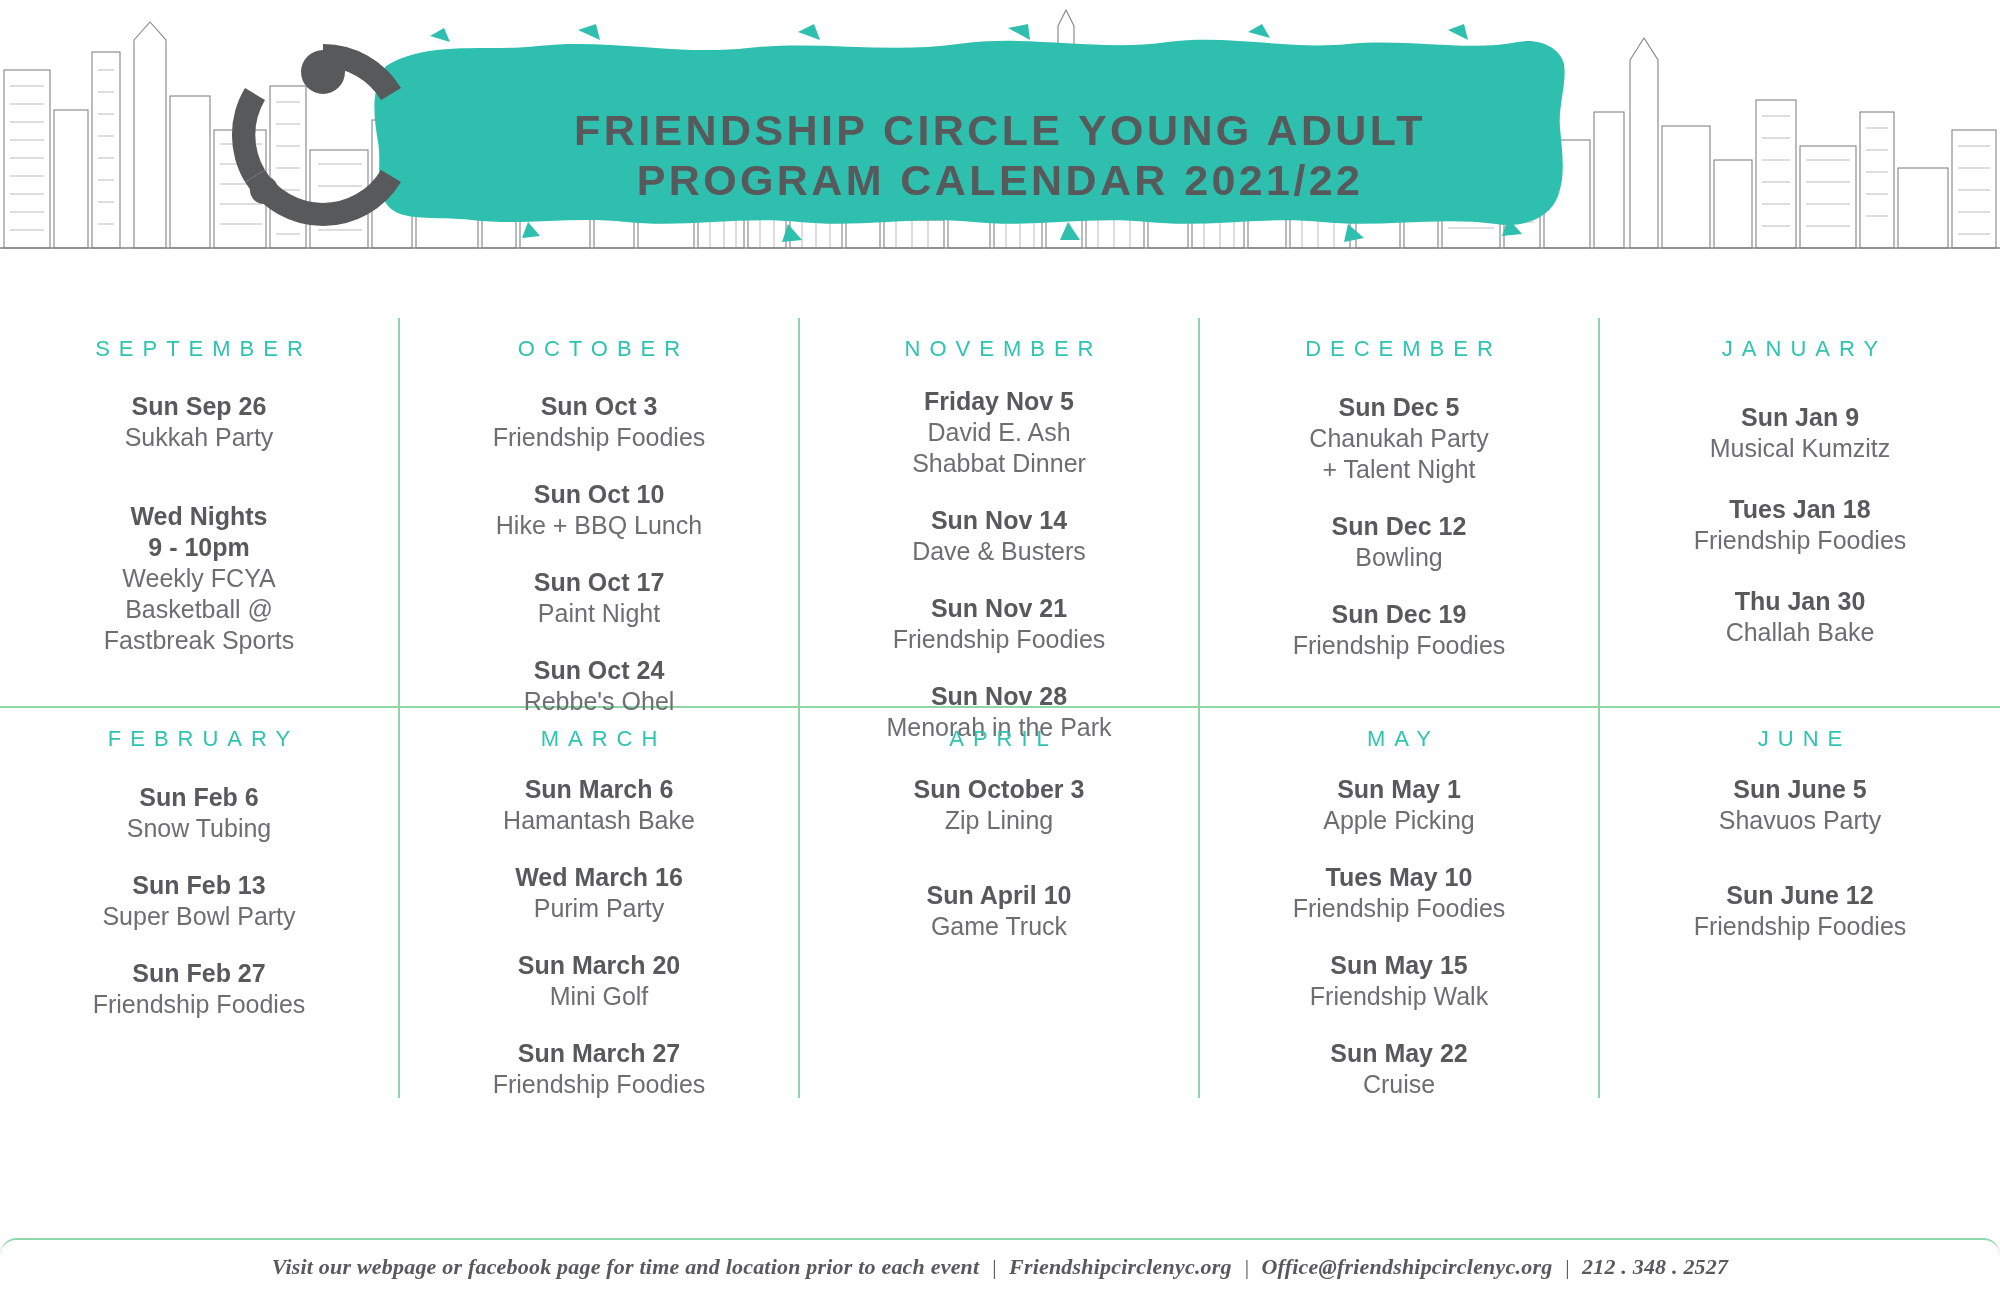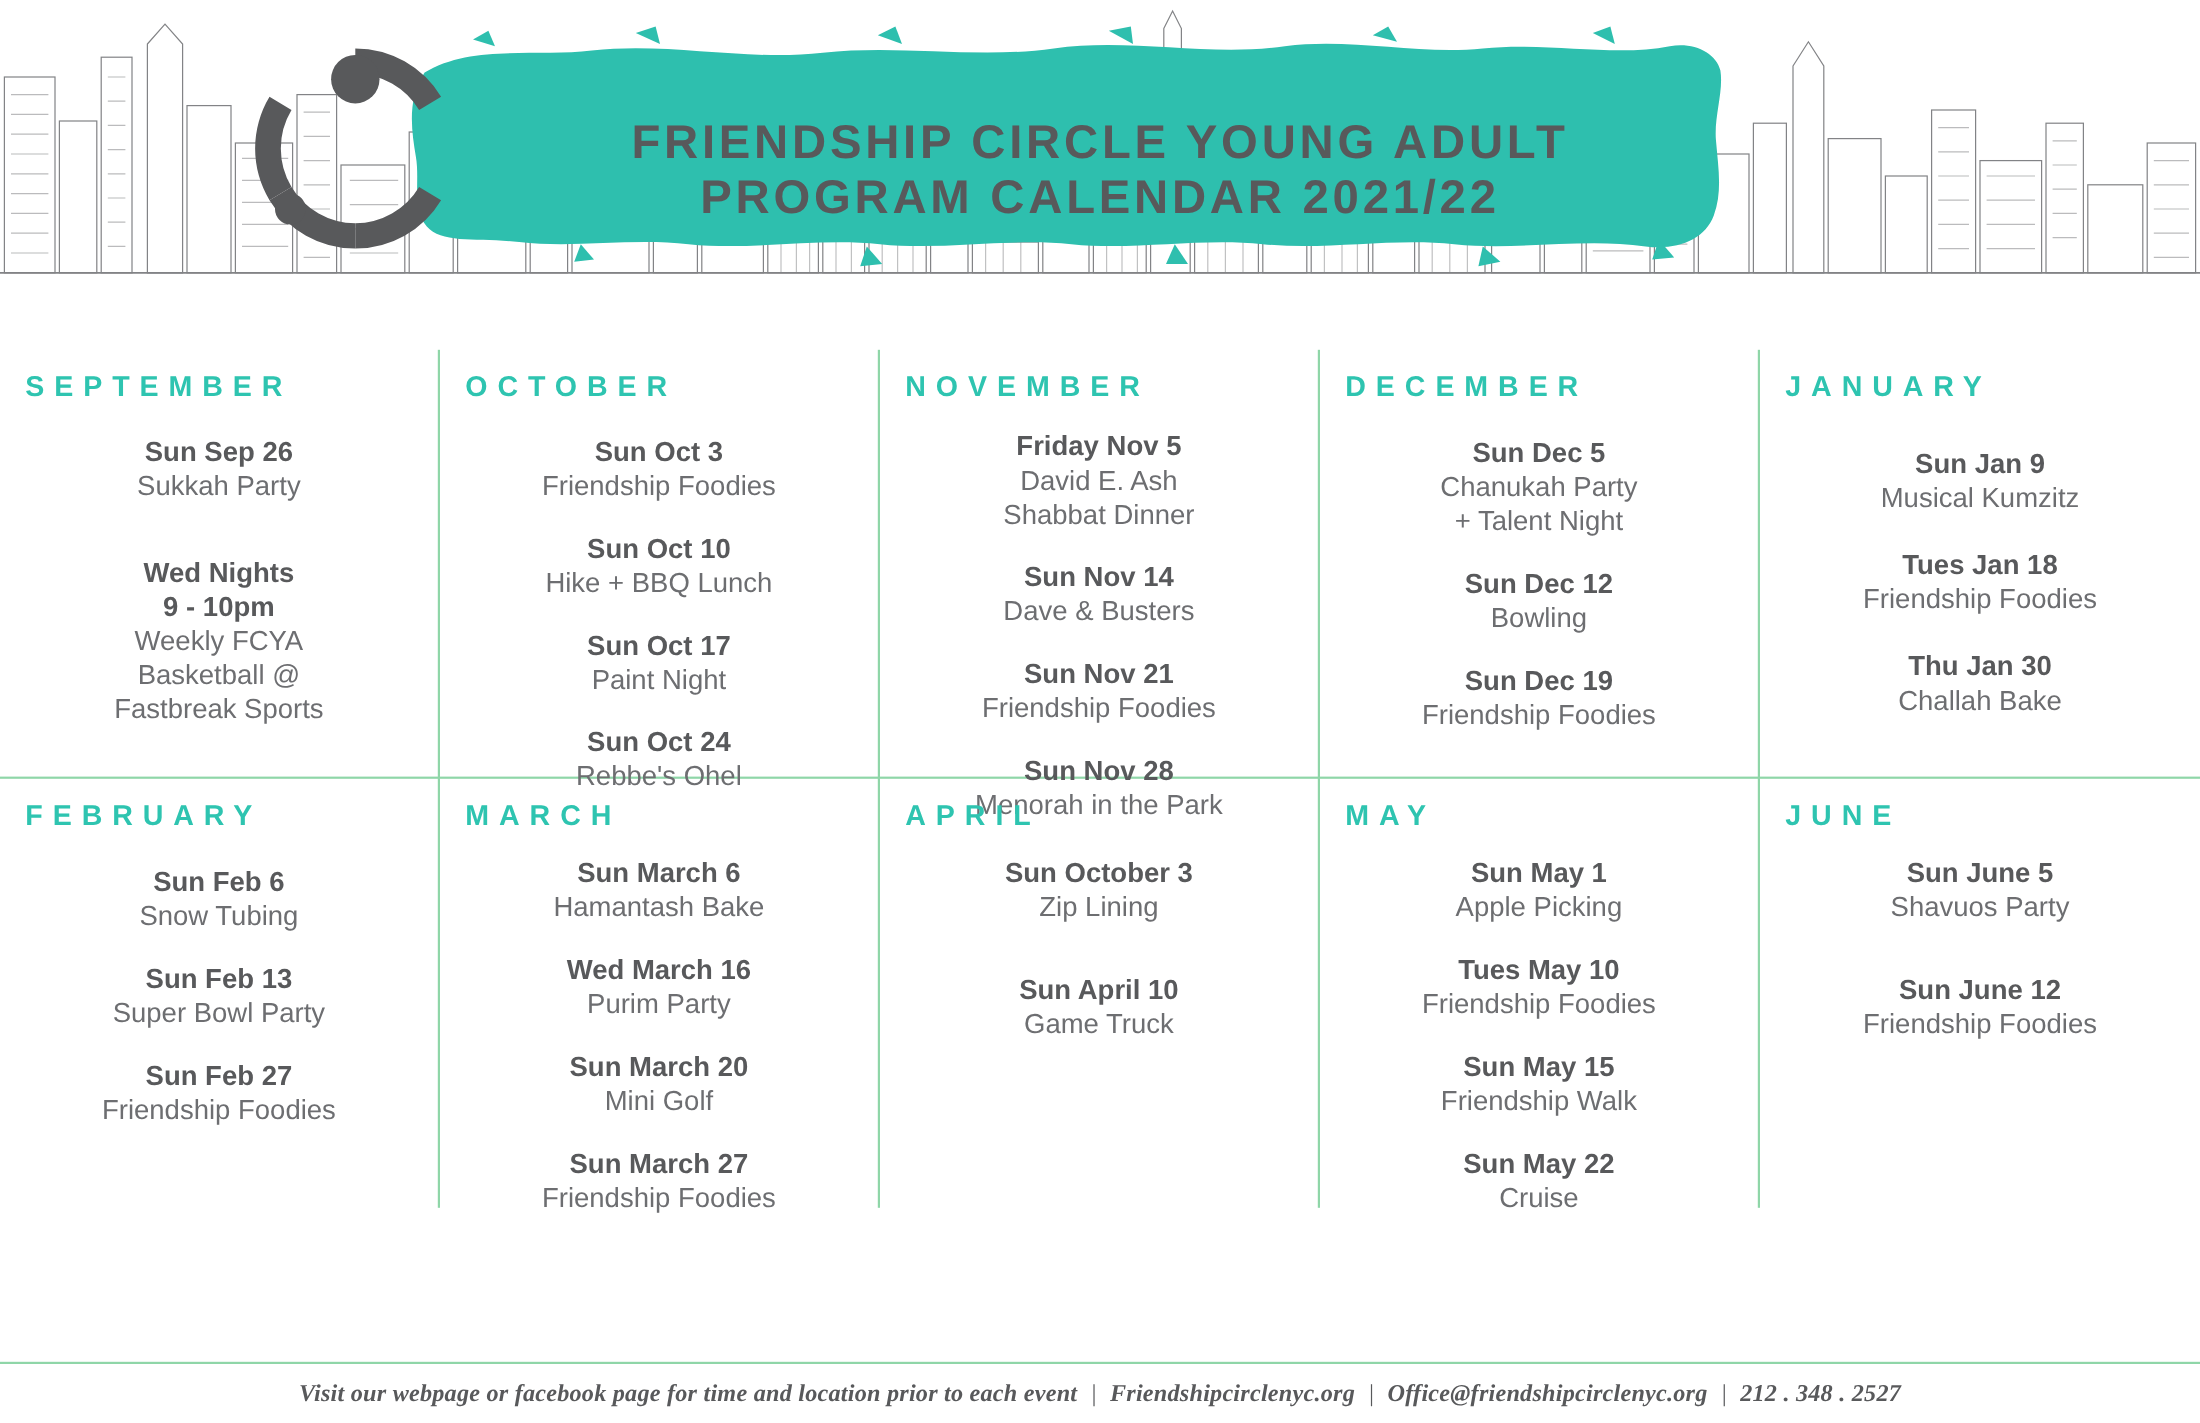--- a/index.html
+++ b/index.html
@@ -85,24 +85,24 @@
   .cell {
     position: relative;
     padding: 18px 14px 0 14px;
     box-sizing: border-box;
     border-right: 2px solid #8fd6a8;
   }
   .cell:nth-child(5n) { border-right: none; }
   .row1 { border-bottom: 2px solid #8fd6a8; }
 
   .month {
-    text-align: left;
+    text-align: center;
     color: #2ec4b0;
-    font-size: 26px;
-    font-weight: bold;
+    font-size: 22px;
+    font-weight: normal;
     letter-spacing: 9px;
     text-transform: uppercase;
     margin: 0 0 6px 0;
     padding-left: 9px;
   }
   .events {
     text-align: center;
     color: #6d6e71;
   }
   .event {
@@ -127,20 +127,21 @@
     position: absolute;
     left: 0;
     top: 1238px;
     width: 2000px;
     height: 56px;
     border-top: 2px solid #8fd6a8;
     display: flex;
     align-items: center;
     justify-content: center;
     box-sizing: border-box;
+    border-radius: 17px;
   }
   .footer-text {
     font-family: "Liberation Serif", serif;
     font-style: italic;
     font-weight: bold;
     font-size: 22px;
     color: #58595b;
     letter-spacing: 0.2px;
     white-space: nowrap;
   }

